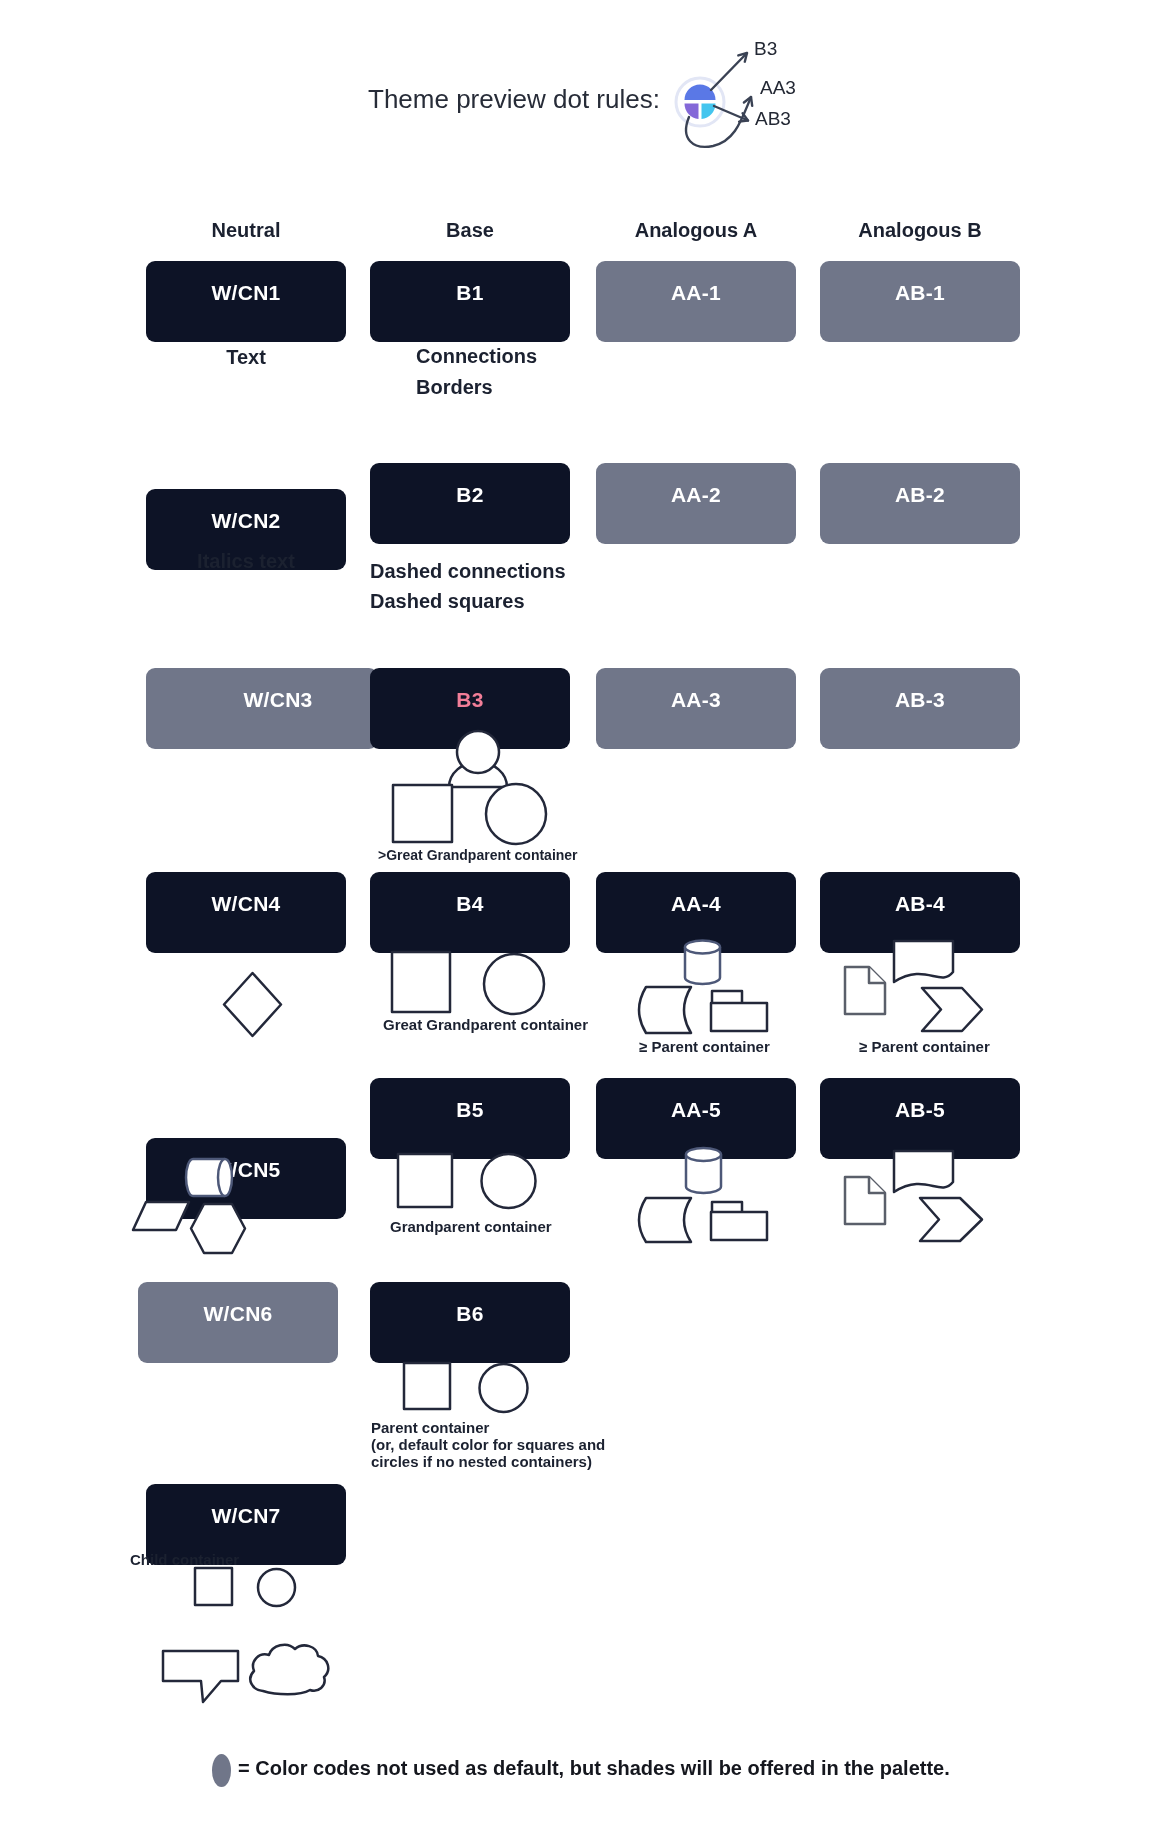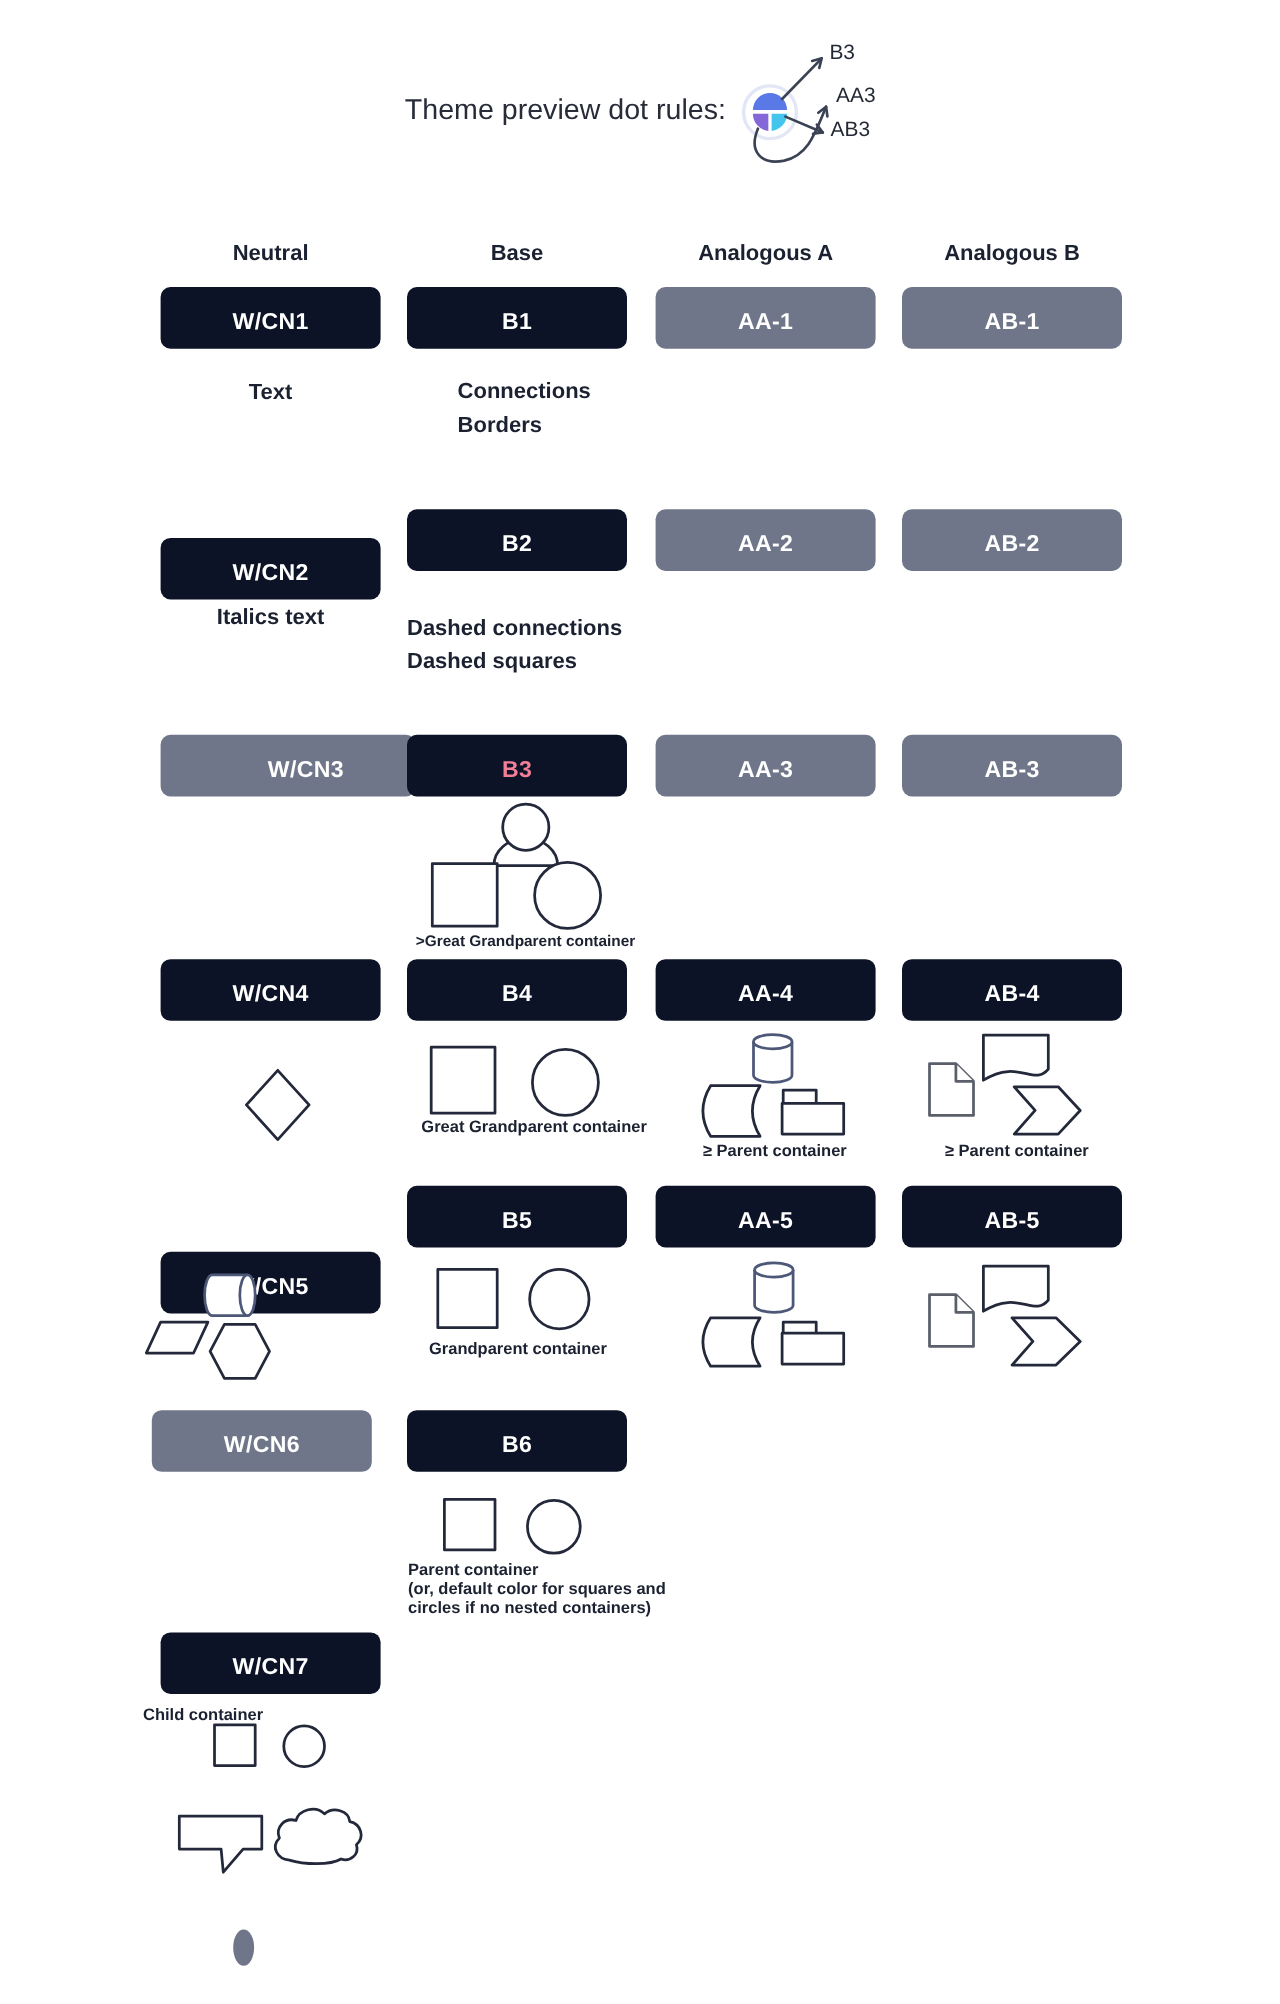--- a/index.html
+++ b/index.html
@@ -2,21 +2,21 @@
 <html style="--dark: #0d1326; --gray: #707689; --pink: #f27e98; --cap: #1b2130; --arrow: #3a4254;"><head>
 <meta charset="utf-8">
 <style>
   html,body{margin:0;padding:0;background:#ffffff;}
   body{font-family:"Liberation Sans","DejaVu Sans",sans-serif;}
   .canvas{position:relative;width:1164px;height:1822px;background:#fff;overflow:hidden;}
   .abs{position:absolute;}
   .title{position:absolute;left:368px;top:84px;font-size:26px;font-weight:400;color:#272c38;}
   .dot-label{position:absolute;font-size:19px;font-weight:400;color:#232834;line-height:22px;}
   .col-header{position:absolute;width:200px;text-align:center;font-weight:700;font-size:20px;color:var(--cap);}
-  .swatch{position:absolute;width:200px;height:56px;border-radius:9px;font-weight:700;font-size:21px;
+  .swatch{position:absolute;width:200px;height:81px;border-radius:9px;font-weight:700;font-size:21px;
           line-height:63px;text-align:center;color:#ffffff;letter-spacing:.3px;}
   .swatch.dark{background:var(--dark);}
   .swatch.gray{background:var(--gray);}
   .swatch.pink{color:var(--pink);}
   .caption{position:absolute;font-weight:700;color:var(--cap);white-space:pre-line;}
   .legend-dot{position:absolute;left:212px;top:1754px;width:19px;height:33px;border-radius:50%;background:var(--gray);}
   .legend-text{position:absolute;left:238px;top:1757px;font-size:20px;font-weight:700;color:#15171e;}
   svg .shape{fill:#ffffff;stroke:#23283a;stroke-width:2.5;stroke-linejoin:round;}
   svg .cyl{fill:#ffffff;stroke:#4d5878;stroke-width:2.5;}
   svg .doc{fill:#ffffff;stroke:#5a5f6a;stroke-width:2.5;stroke-linejoin:round;}
@@ -160,13 +160,14 @@
 
     <g>
       <rect class="shape" x="195" y="1568" width="37" height="37"></rect>
       <circle class="shape" cx="276.5" cy="1587.5" r="18.5"></circle>
       <path class="shape" d="M163 1651 H238 V1681 H221 L203 1702 L201 1681 H163 Z"></path>
       <path class="shape" d="M263 1691 C252 1690 246 1679 254 1671 C250 1661 259 1652 269 1655 C272 1645 287 1641 295 1649 C303 1642 317 1646 318 1656 C328 1658 332 1670 324 1677 C327 1686 318 1693 310 1690 C300 1696 276 1695 263 1691 Z"></path>
     </g>
   </svg>
 
   <div class="legend-dot"></div>
+  <div class="legend-text">= Color codes not used as default, but shades will be offered in the palette.</div>
 </div>
 
 </body></html>

